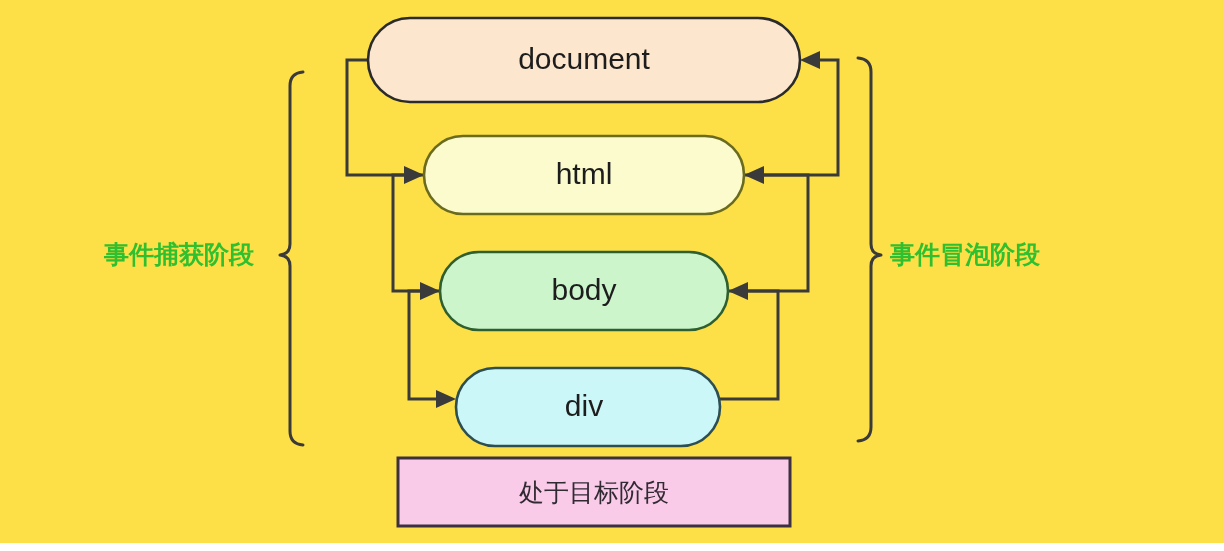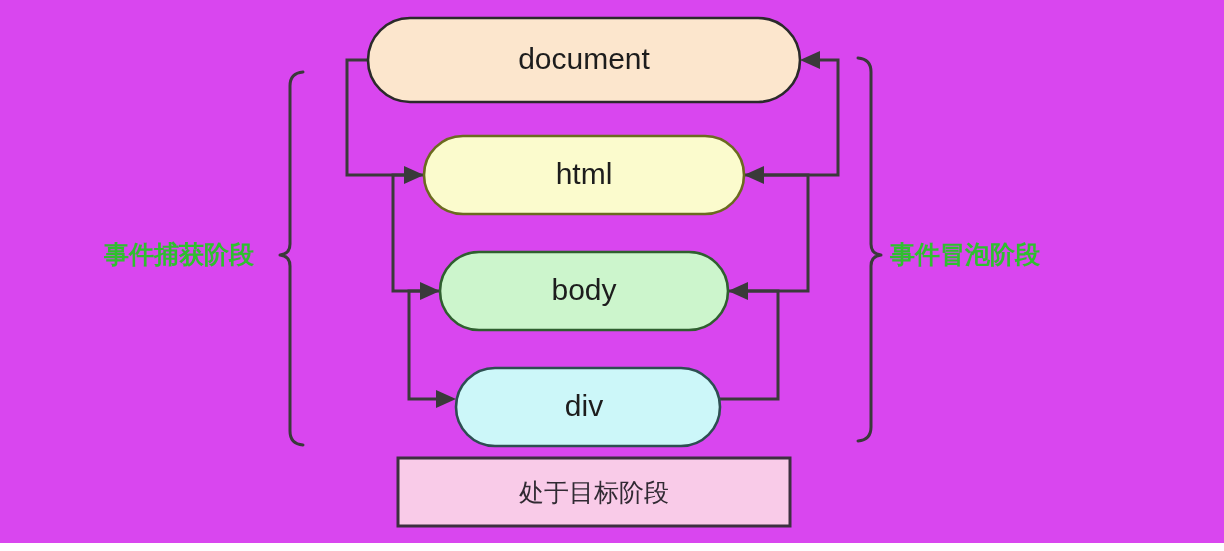--- a/index.html
+++ b/index.html
@@ -10,21 +10,21 @@
   body {
     width: 1224px;
     height: 551px;
     font-family: "Liberation Sans", "DejaVu Sans", sans-serif;
     overflow: hidden;
   }
   #diagram-root {
     position: relative;
     width: 1224px;
     height: 543px;
-    background: #d946ef;
+    background: #fde047;
   }
   svg.canvas {
     position: absolute;
     top: 0;
     left: 0;
     width: 1224px;
     height: 551px;
     display: block;
   }
   .node-label {

